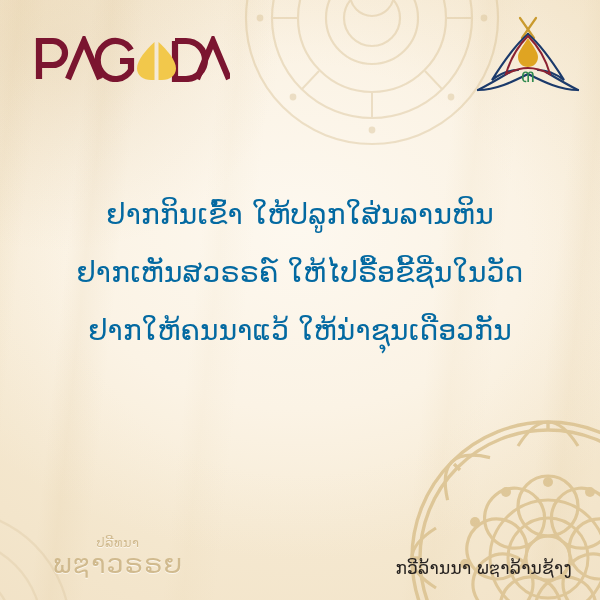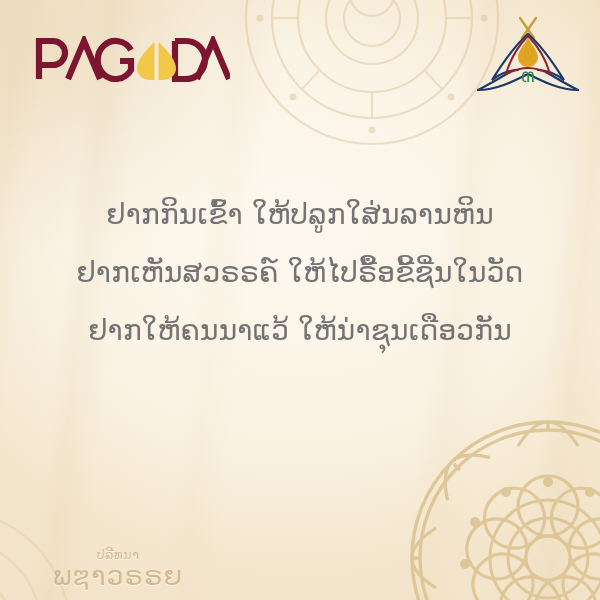--- a/index.html
+++ b/index.html
@@ -97,37 +97,37 @@
   }
   .temple-emblem svg { display: block; }
 
   
   .verse {
     position: absolute;
     left: 0;
     right: 0;
     top: 186px;
     text-align: center;
-    color: #737373;
+    color: #0369a1;
     font-family: "DejaVu Sans", "Liberation Sans", sans-serif;
   }
   .verse-line {
     display: block;
     font-size: 28px;
     line-height: 58px;
     letter-spacing: .2px;
     white-space: nowrap;
     font-weight: 400;
   }
 
   
   .watermark {
     position: absolute;
     left: 38px;
-    bottom: 10px;
+    bottom: 22px;
     width: 160px;
     text-align: center;
     color: #cbb384;
     opacity: .85;
     line-height: 1.05;
     margin-top: 48px;
   }
   .watermark-top {
     display: block;
     font-size: 13px;
@@ -328,14 +328,15 @@
     <span class="verse-line">ຢາກກິນເຂົ້າ ໃຫ້ປລູກໃສ່ນລານຫິນ</span>
     <span class="verse-line">ຢາກເຫັນສວຣຣຄ໌ ໃຫ້ໄປຣື້ອຂີ້ຊີ່ນໃນວັດ</span>
     <span class="verse-line">ຢາກໃຫ້ຄນນາແວ້ ໃຫ້ນ່າຊຸນເດືອວກັນ</span>
   </div>
 
   <div class="watermark">
     <span class="watermark-top">ປລີທນາ</span>
     <span class="watermark-main">ພຌາວຣຣຍ</span>
   </div>
 
+  <div class="credit">ກວີລ້ານນາ ພຌາລ້ານຊ້າງ</div>
 
 </div>
 
 </body></html>

